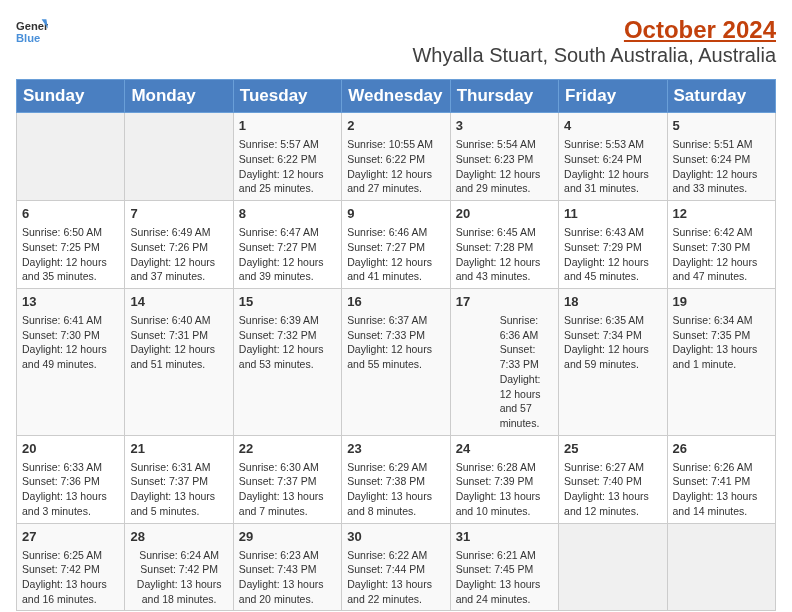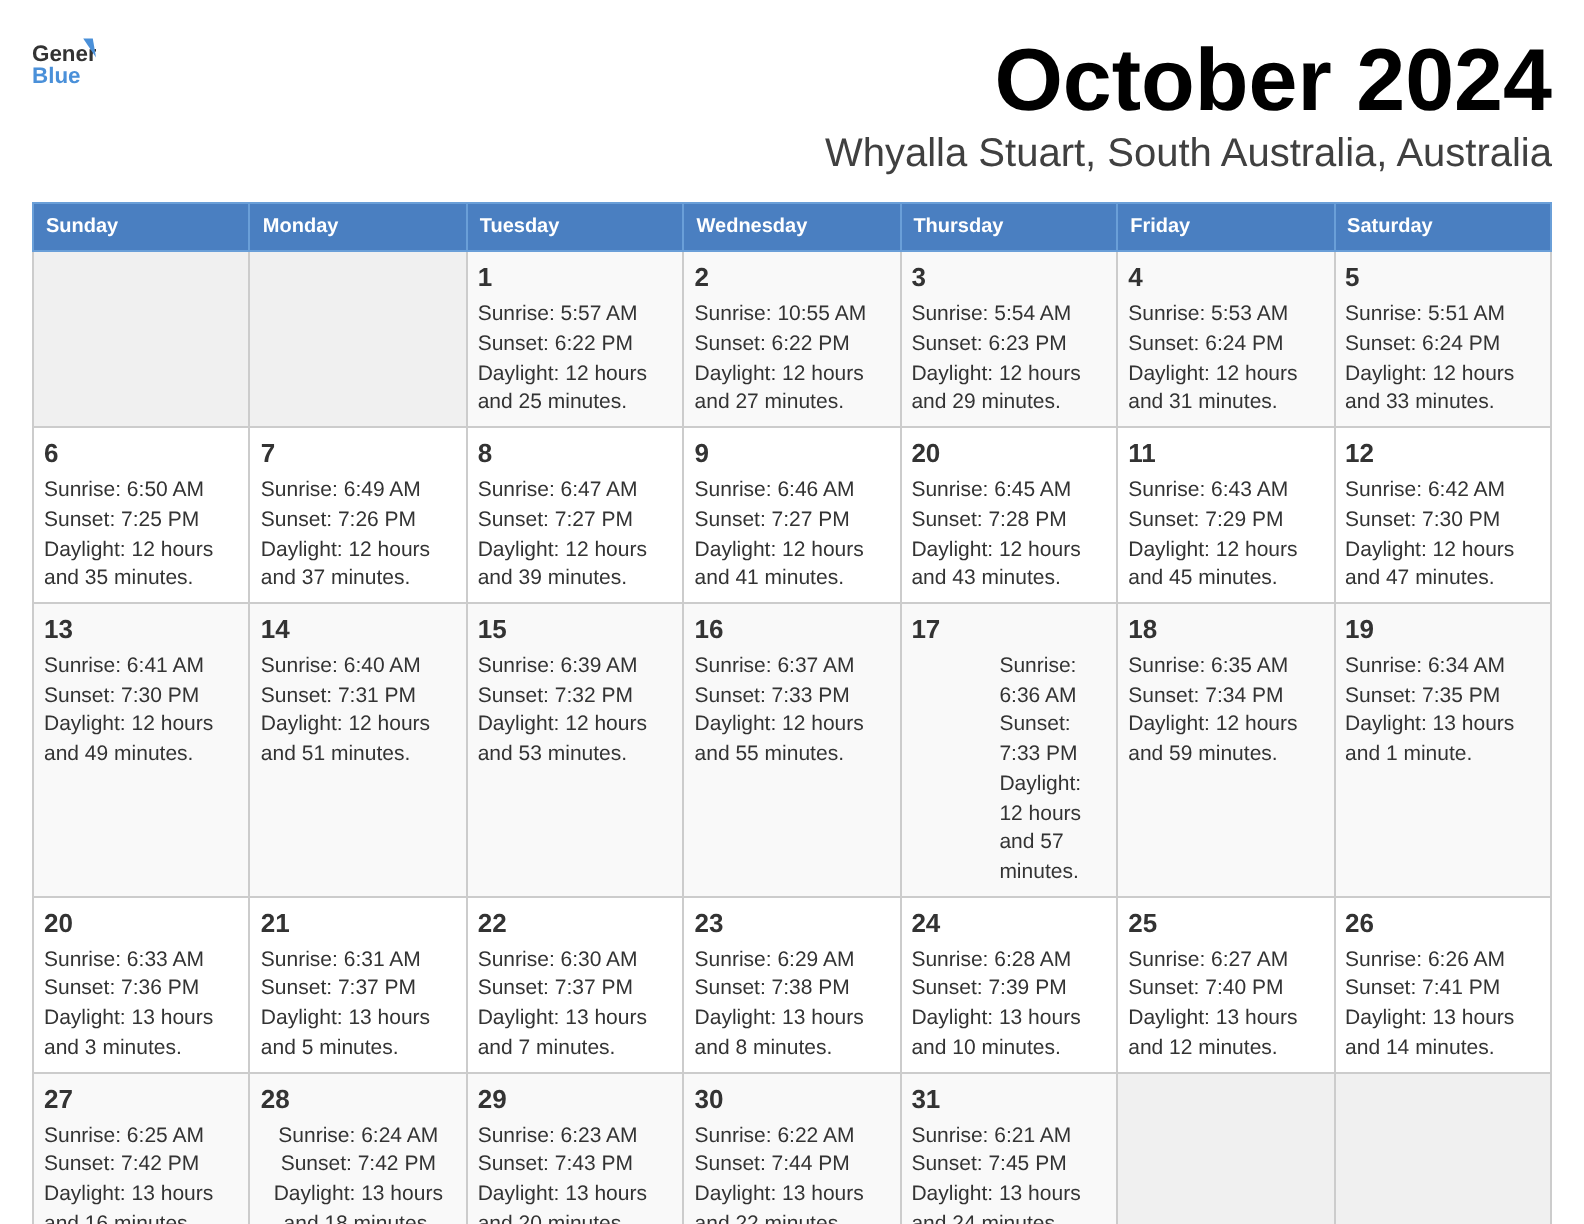--- a/index.html
+++ b/index.html
@@ -22,39 +22,40 @@
     }
     .logo-icon {
       width: 32px;
       height: 32px;
       margin-right: 4px;
     }
     .title-area {
       text-align: right;
     }
     .month-title {
-      font-size: 44px;
+      font-size: 24px;
       font-weight: bold;
-      color: #000000;
+      color: #c2410c;
+      text-decoration: underline;
     }
     .location-title {
       font-size: 20px;
       color: #404040;
     }
     table {
       width: 100%;
       border-collapse: collapse;
       font-size: 11px;
     }
     thead tr th {
       background-color: #4a7fc1;
       color: #fff;
       text-align: left;
       padding: 6px 6px;
-      font-size: 10px;
+      font-size: 17px;
       font-weight: bold;
       border: 1px solid #6a9fd8;
     }
     tbody tr td {
       border: 1px solid #ccc;
       vertical-align: top;
       padding: 4px 5px;
       min-height: 80px;
       height: 80px;
       width: calc(100% / 7);

